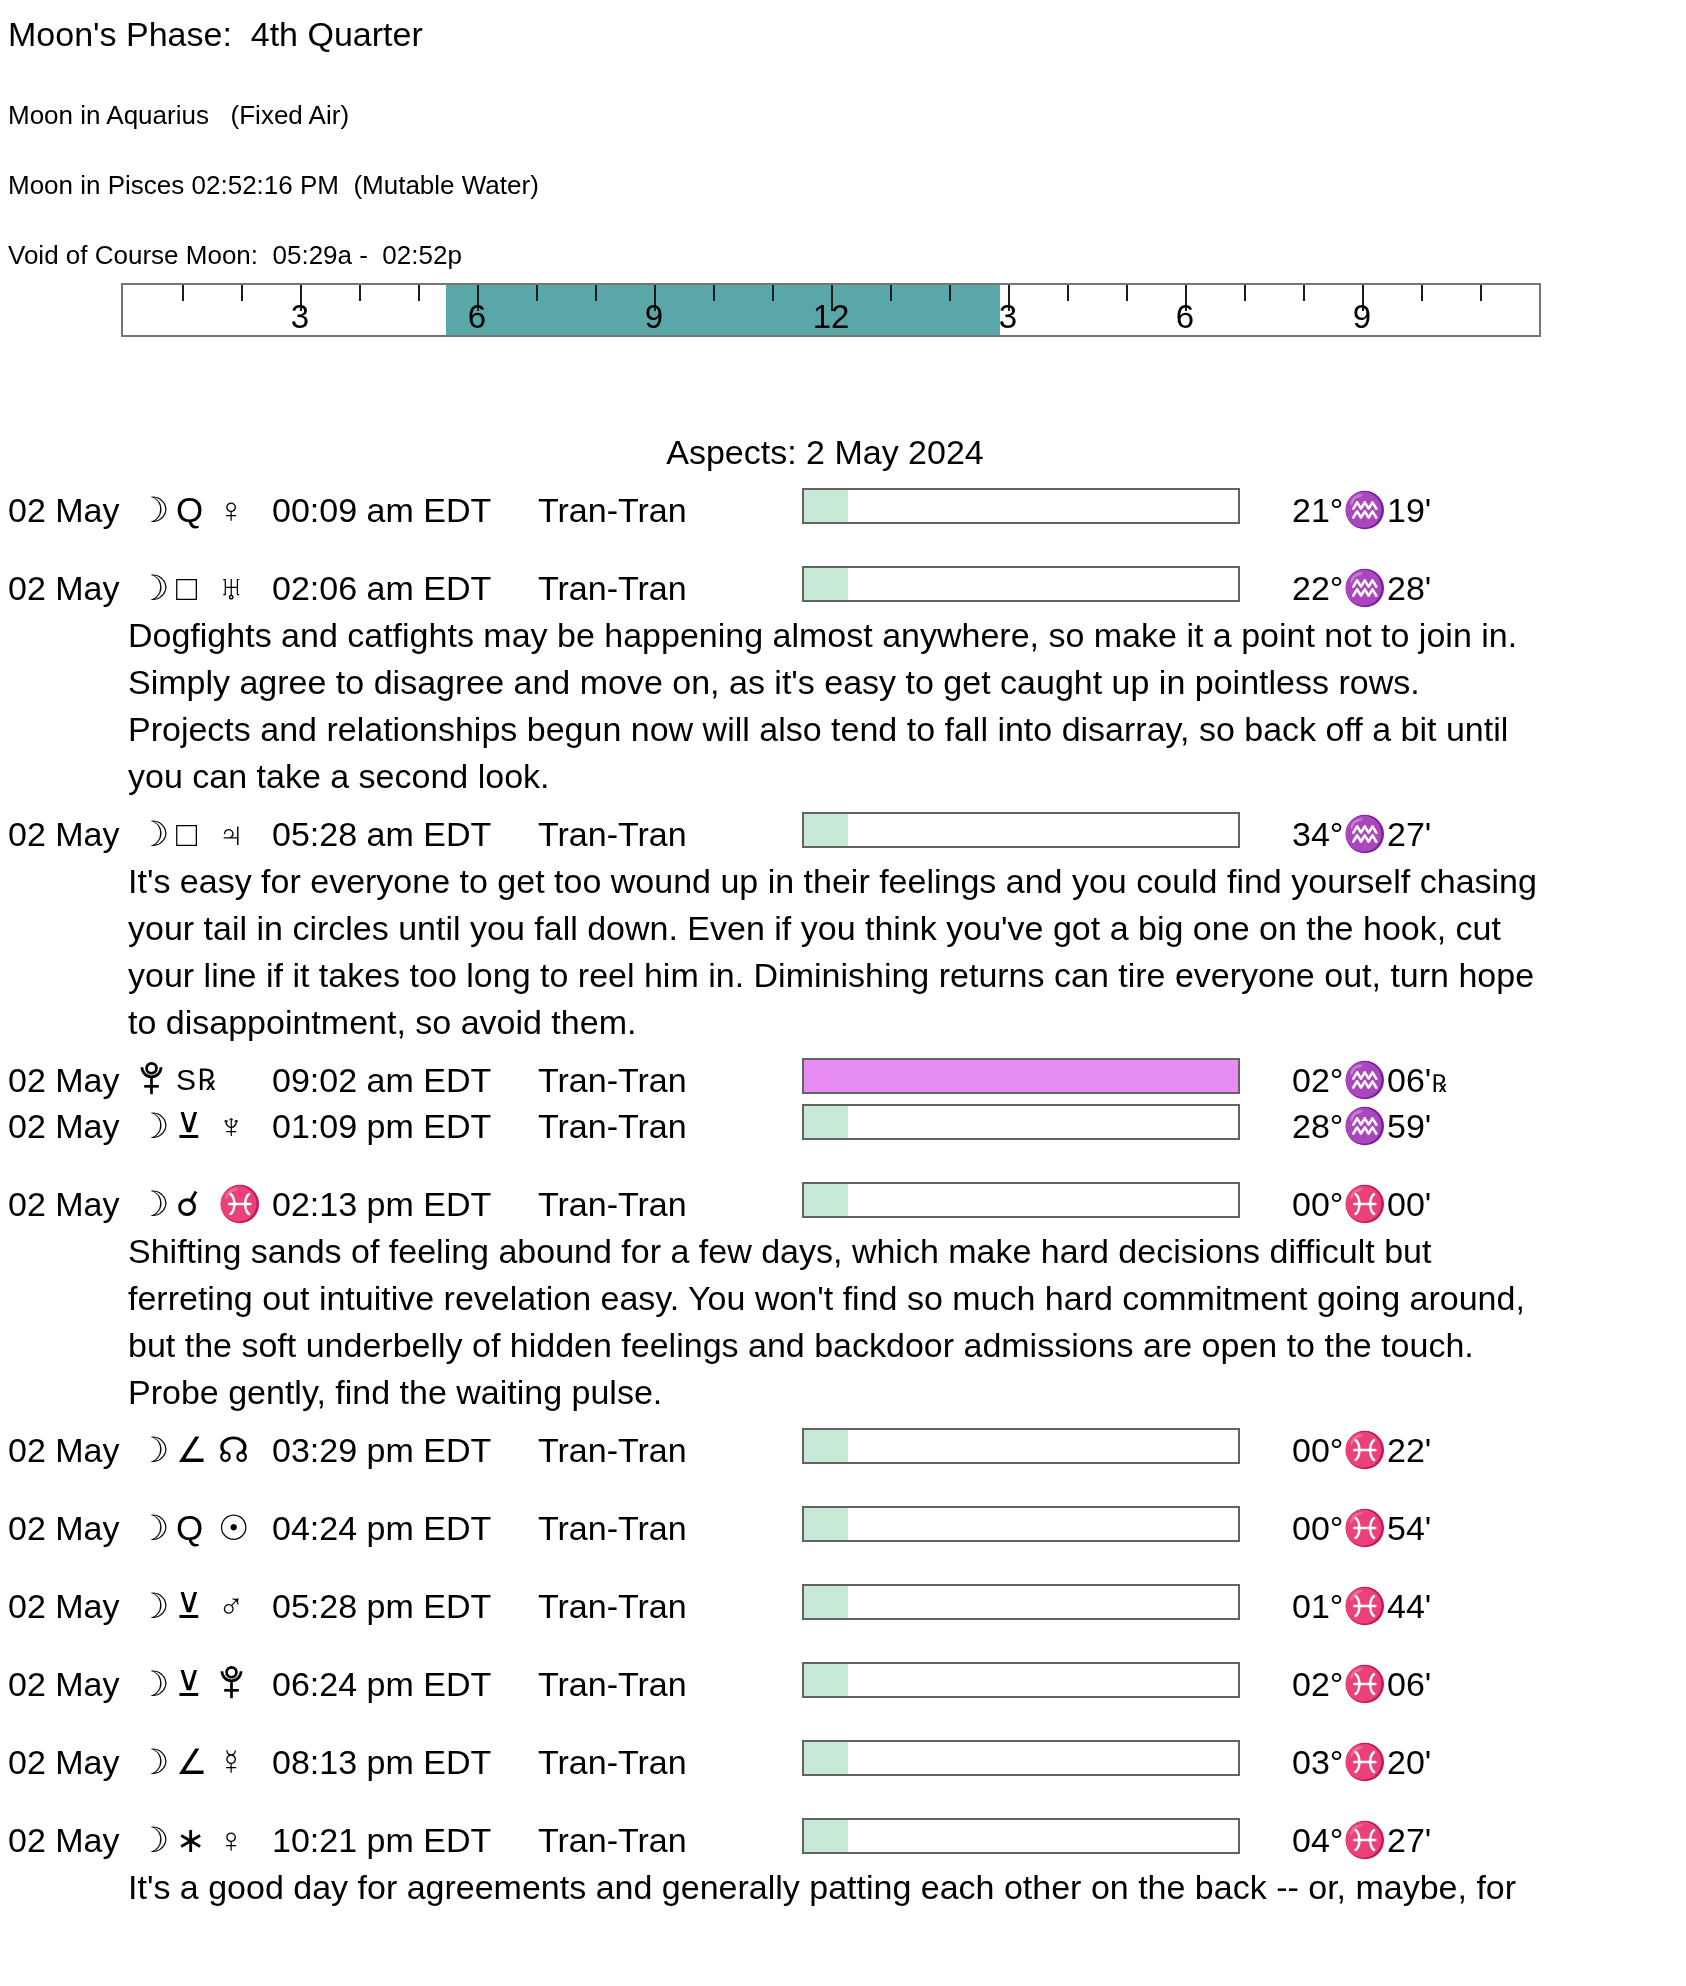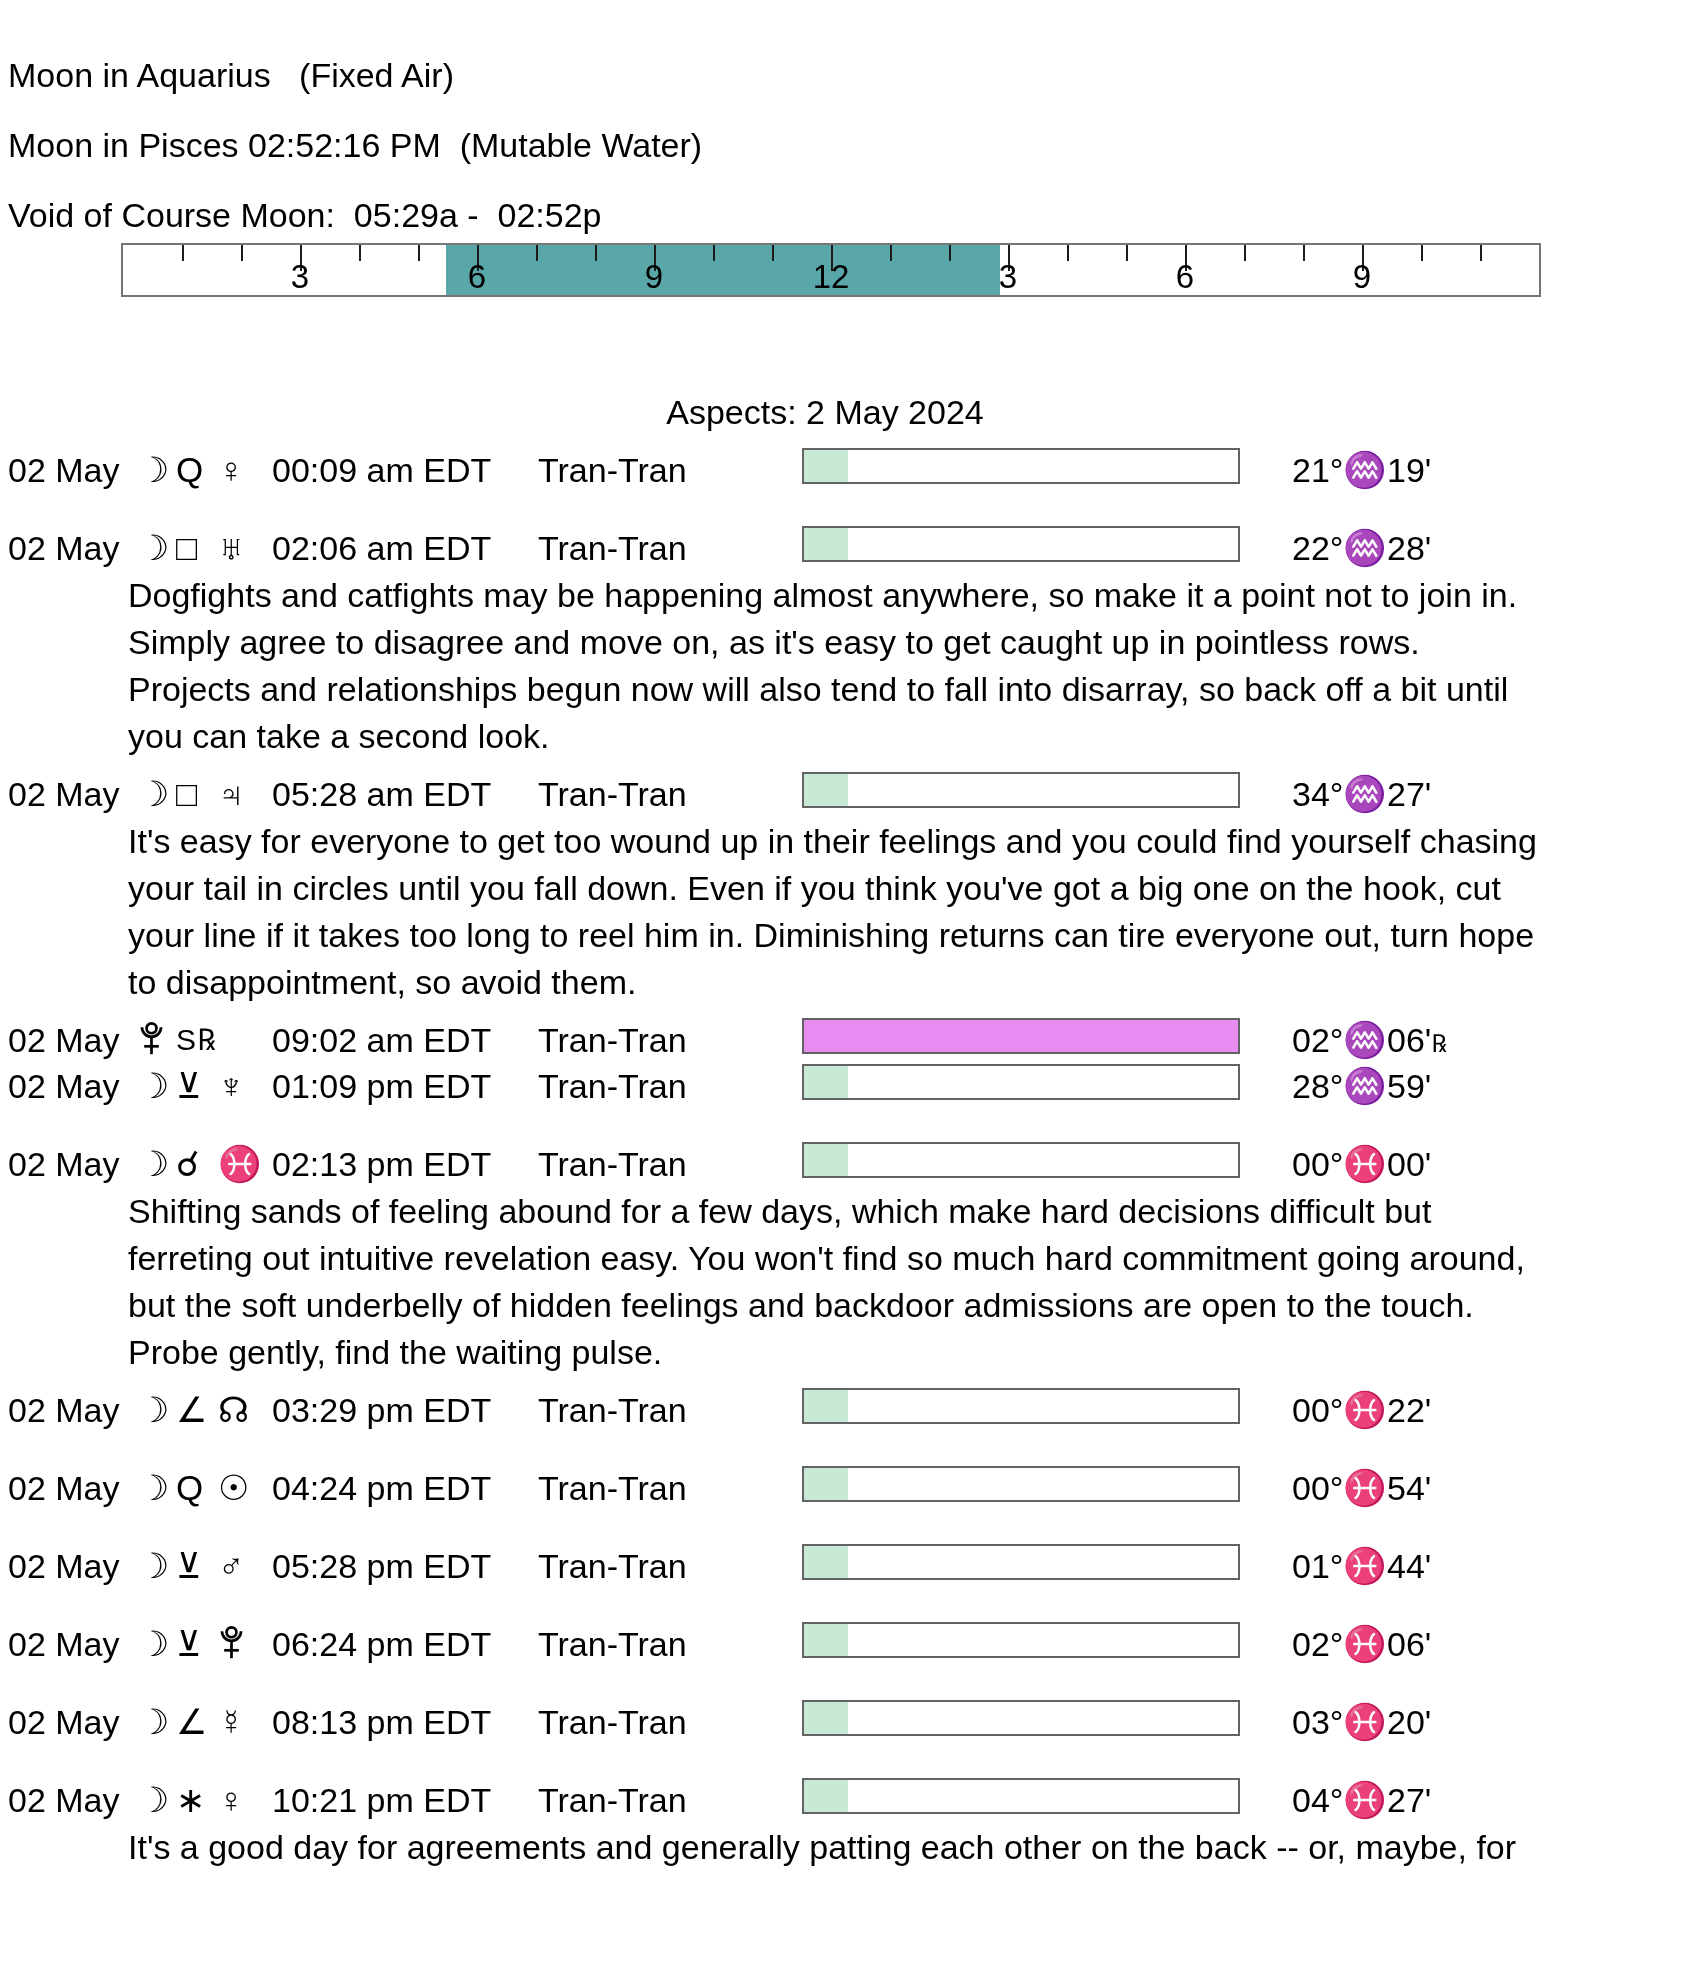--- a/index.html
+++ b/index.html
@@ -7,21 +7,21 @@
     width:1686px;height:1986px;overflow:hidden;
     background:#ffffff;color:#000;
     font-family:"Liberation Sans", sans-serif;
   }
   .t{white-space:pre-wrap;}
 
   
   .hrow1{display:flex;justify-content:space-between;align-items:flex-start;margin:14px 50px 0 8px;}
   .h-main{font-size:34px;line-height:40px;}
   .h-angle{font-size:29px;line-height:36px;margin-top:2px;}
-  .hline{font-size:34px;line-height:40px;margin-left:8px;}
+  .hline{font-size:26px;line-height:40px;margin-left:8px;}
   .h2{margin-top:41px}
   .h3{margin-top:30px}
   .h4{margin-top:30px}
 
   
   #timeline{position:relative;margin:8px 0 0 121px;width:1416px;height:50px;border:2px solid #757575;background:#fff;}
   .void-region{position:absolute;top:0;bottom:0;z-index:1;}
   .tick{position:absolute;top:0;width:2px;height:16px;background:#1c1c1c;z-index:2;}
   .tick.major{height:26px;}
   .tl-num{position:absolute;bottom:0;transform:translateX(-50%);font-size:33px;line-height:36px;z-index:3;}
@@ -43,20 +43,21 @@
   .c-deg{left:1292px}
   .c-deg .rx{font-size:25px;}
   .note{margin:0 0 12px 128px;font-size:34px;line-height:47px;white-space:pre-line;max-width:1530px;}
   .note.single{margin-bottom:39px;}
   .pluto-svg{display:inline-block;vertical-align:top;margin-top:3px;}
 </style>
 </head>
 <body>
 
 <div class="hrow1">
+  <div class="t h-main">Moon's Phase:  4th Quarter</div>
 </div>
 <div class="t hline h2">Moon in Aquarius   (Fixed Air)</div>
 <div class="t hline h3">Moon in Pisces 02:52:16 PM  (Mutable Water)</div>
 <div class="t hline h4">Void of Course Moon:  05:29a -  02:52p</div>
 
 <div id="timeline">
     <div class="void-region" style="left: 22.8458%; width: 39.1167%; background: rgb(90, 167, 169);"></div>
     <div class="tick" style="left: 4.16667%;"></div>
     <div class="tick" style="left: 8.33333%;"></div>
     <div class="tick major" style="left: 12.5%;"></div>

